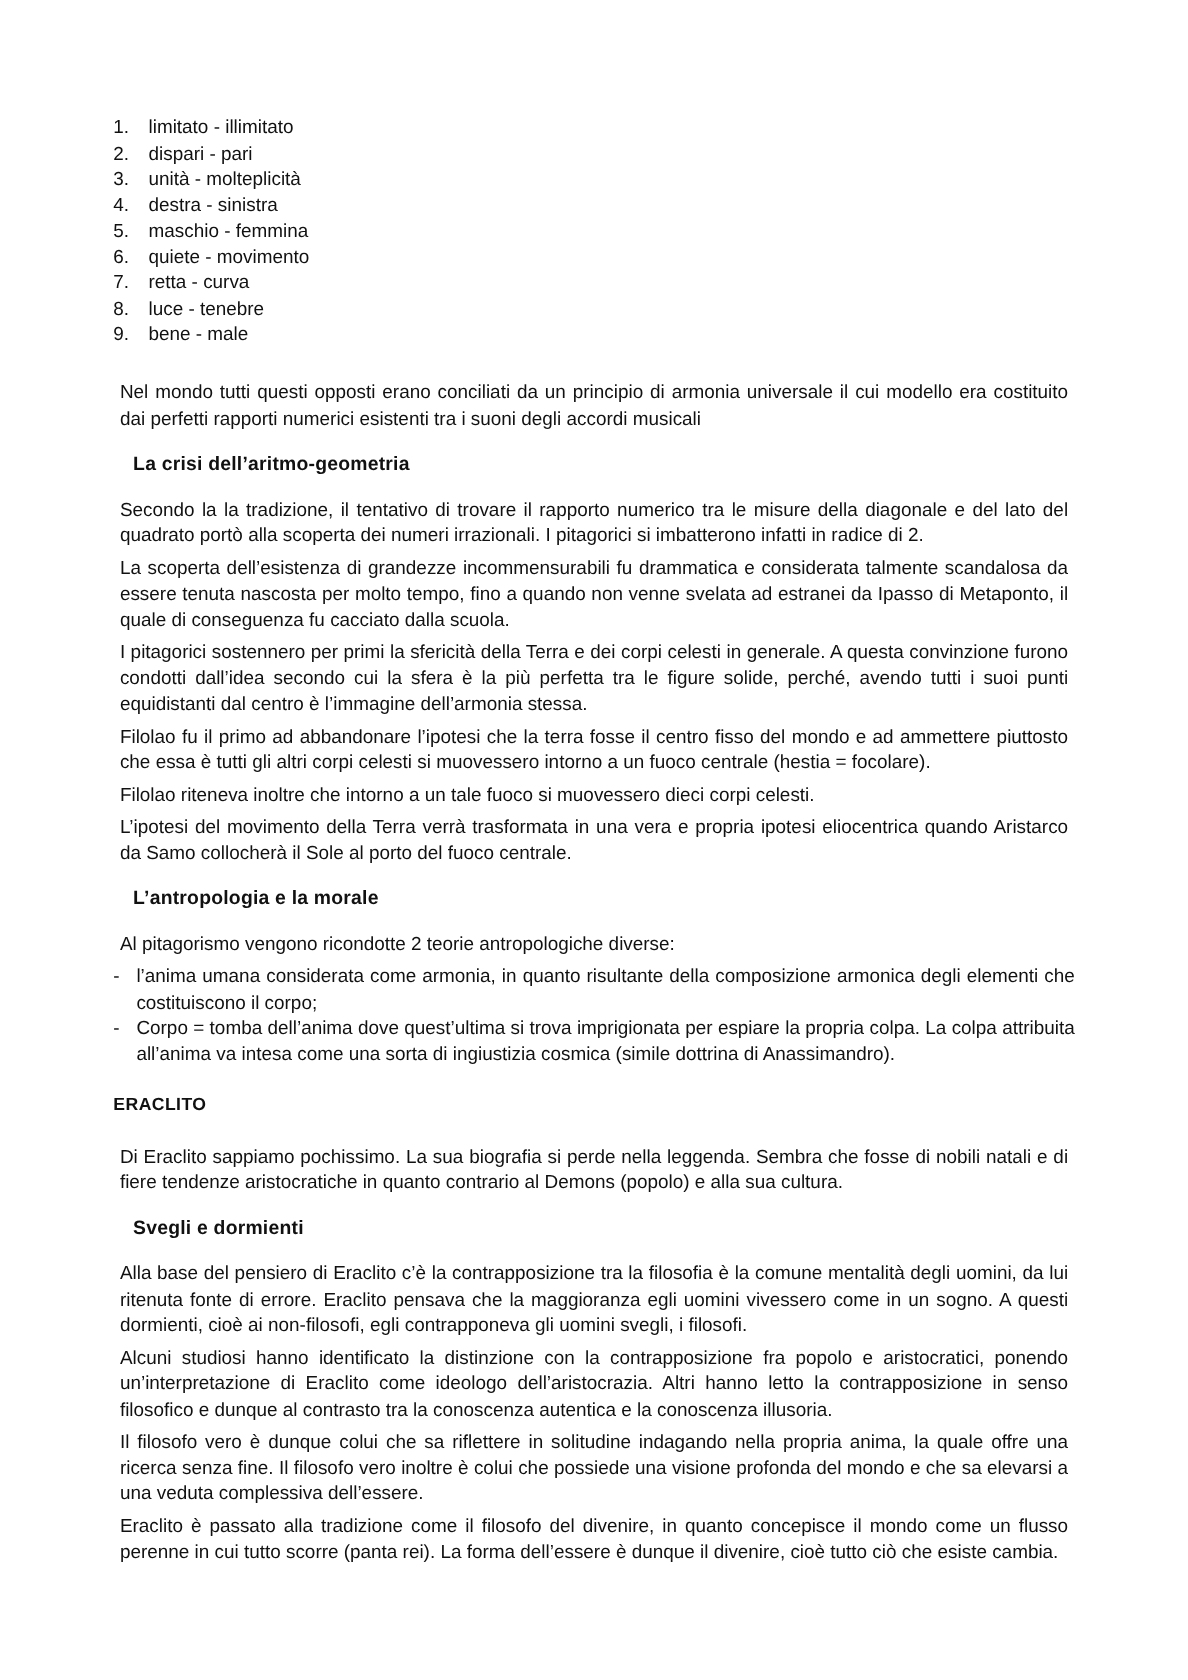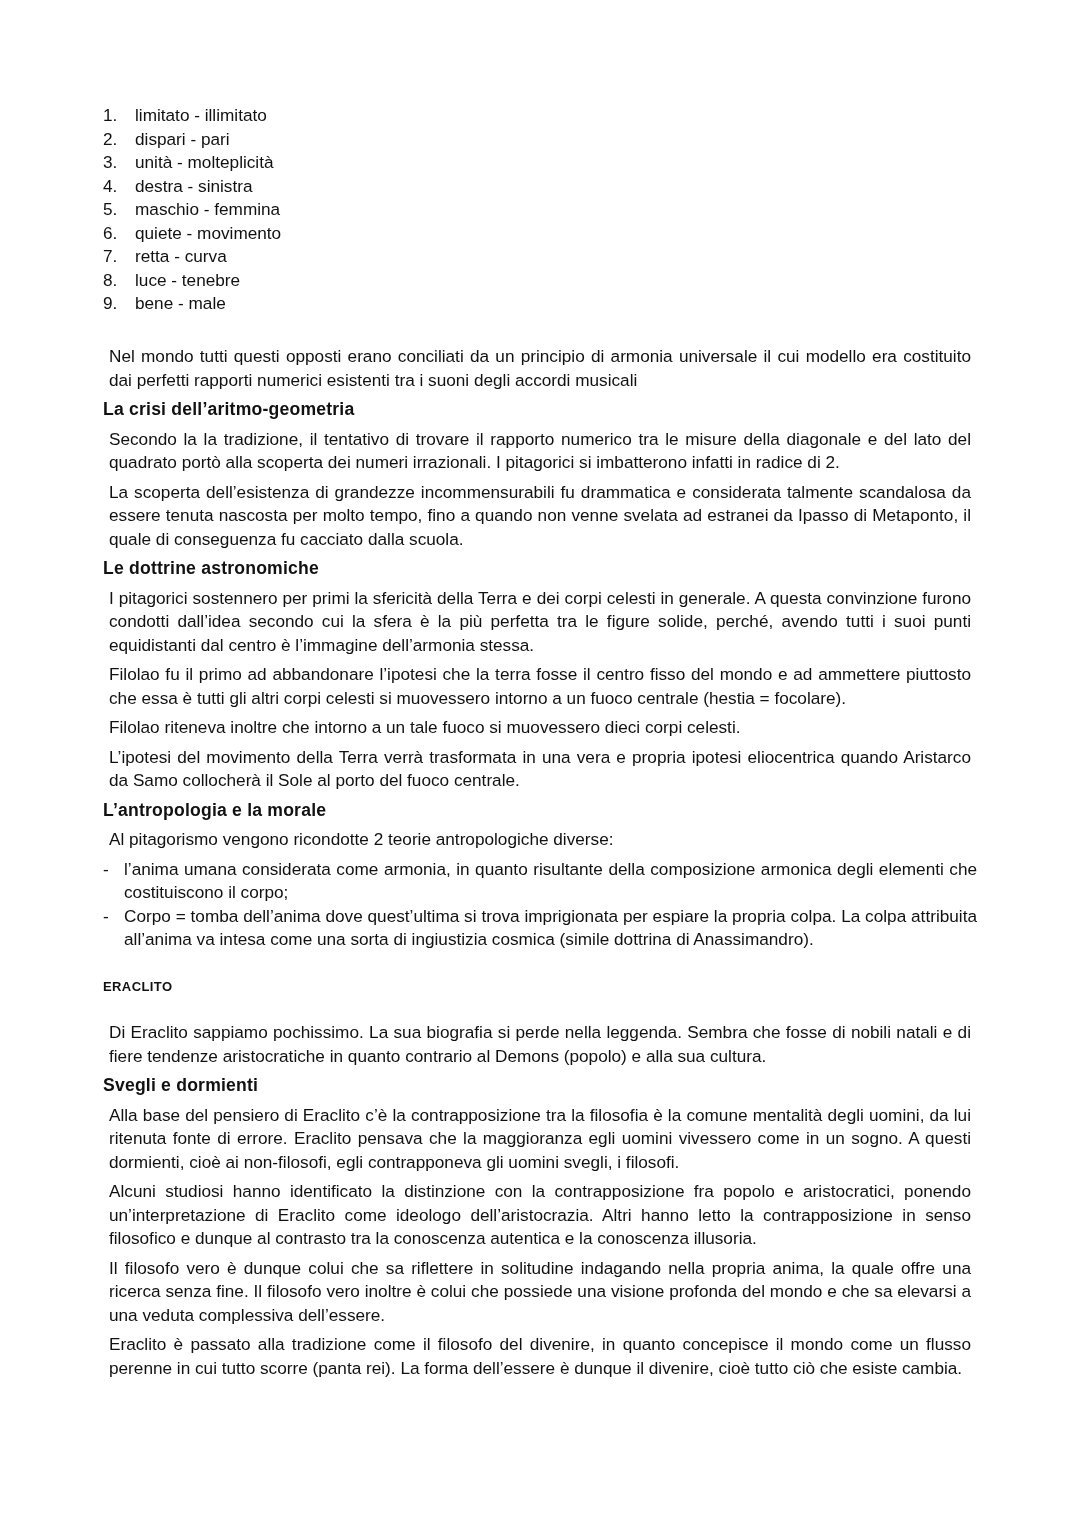--- a/index.html
+++ b/index.html
@@ -37,21 +37,21 @@
       width: 32px;
     }
     .list li.wide .num { width: 37px; }
     .gap-after-list { height: 23.5px; }
     p {
       margin: 6px;
       text-align: justify;
       text-align-last: left;
     }
     .heading {
-      margin: 0;
+      margin: 18px;
       font-weight: bold;
       font-size: 17.6px;
       line-height: 23.5px;
       letter-spacing: 0.2px;
     }
     .bullets {
       margin: 0;
       padding: 0;
       list-style: none;
     }
@@ -62,21 +62,21 @@
       text-align-last: left;
     }
     .bullets li .dash {
       position: absolute;
       left: 0;
       top: 0;
     }
     .section-title {
       margin: 23px 0 23px 0;
       font-weight: bold;
-      font-size: 13px;
+      font-size: 16px;
       line-height: 23.5px;
       letter-spacing: 0.4px;
     }
   </style>
 </head>
 <body>
 
 <div class="page">
 
   <ol class="list">
@@ -124,21 +124,20 @@
     <p>Nel mondo tutti questi opposti erano conciliati da un principio di armonia universale il cui modello era costituito dai perfetti rapporti numerici esistenti tra i suoni degli accordi musicali</p>
   </section>
 
   <section>
     <h3 class="heading">La crisi dell’aritmo-geometria</h3>
     <p>Secondo la la tradizione, il tentativo di trovare il rapporto numerico tra le misure della diagonale e del lato del quadrato portò alla scoperta dei numeri irrazionali. I pitagorici si imbatterono infatti in radice di 2.</p>
     <p>La scoperta dell’esistenza di grandezze incommensurabili fu drammatica e considerata talmente scandalosa da essere tenuta nascosta per molto tempo, fino a quando non venne svelata ad estranei da Ipasso di Metaponto, il quale di conseguenza fu cacciato dalla scuola.</p>
   </section>
 
   <section>
-    <h3 class="heading">Le dottrine astronomiche</h3>
     <p>I pitagorici sostennero per primi la sfericità della Terra e dei corpi celesti in generale. A questa convinzione furono condotti dall’idea secondo cui la sfera è la più perfetta tra le figure solide, perché, avendo tutti i suoi punti equidistanti dal centro è l’immagine dell’armonia stessa.</p>
     <p>Filolao fu il primo ad abbandonare l’ipotesi che la terra fosse il centro fisso del mondo e ad ammettere piuttosto che essa è tutti gli altri corpi celesti si muovessero intorno a un fuoco centrale (hestia = focolare).</p>
     <p>Filolao riteneva inoltre che intorno a un tale fuoco si muovessero dieci corpi celesti.</p>
     <p>L’ipotesi del movimento della Terra verrà trasformata in una vera e propria ipotesi eliocentrica quando Aristarco da Samo collocherà il Sole al porto del fuoco centrale.</p>
   </section>
 
   <section>
     <h3 class="heading">L’antropologia e la morale</h3>
     <p>Al pitagorismo vengono ricondotte 2 teorie antropologiche diverse:</p>
     <ul class="bullets">

